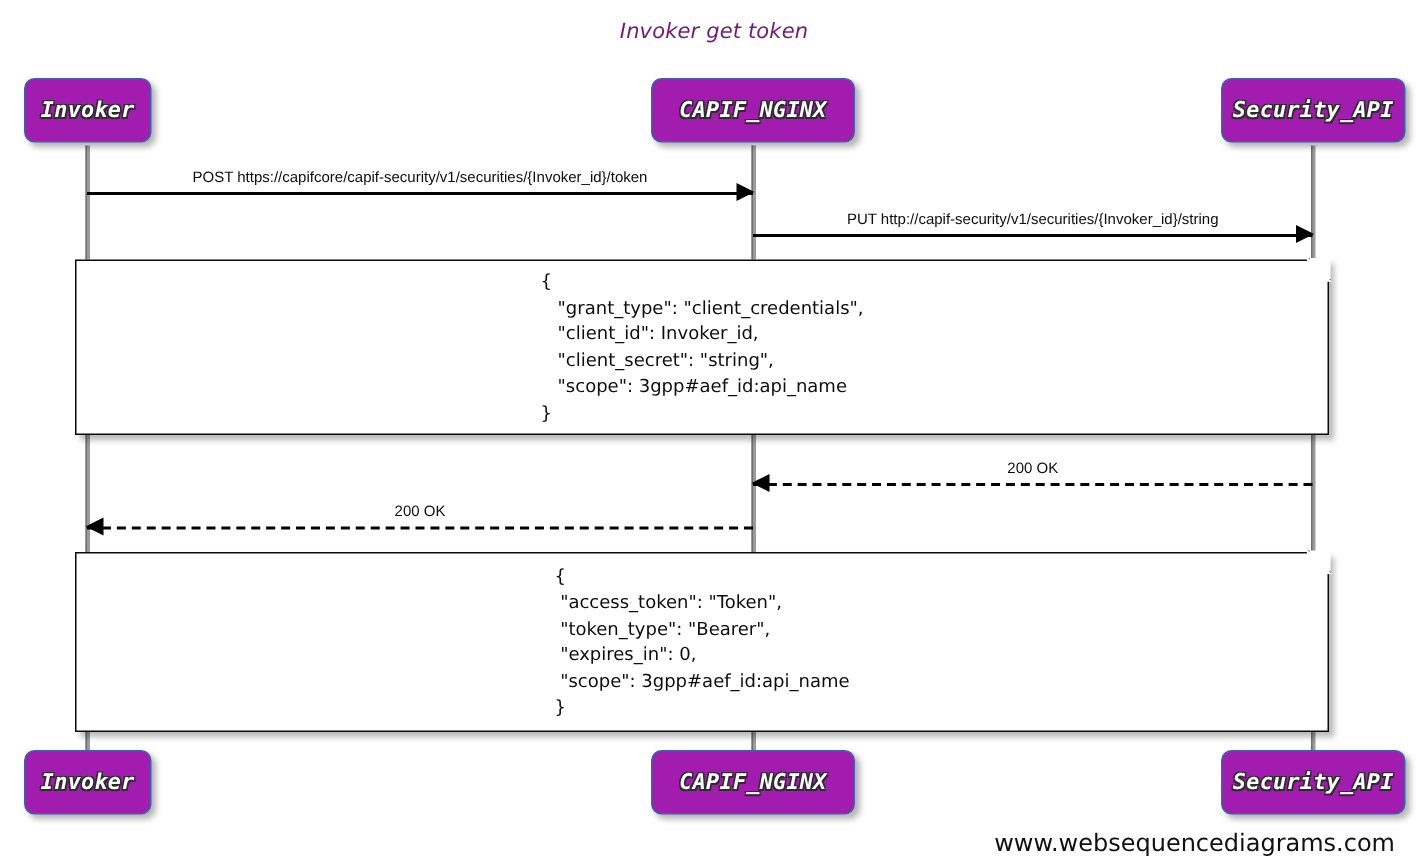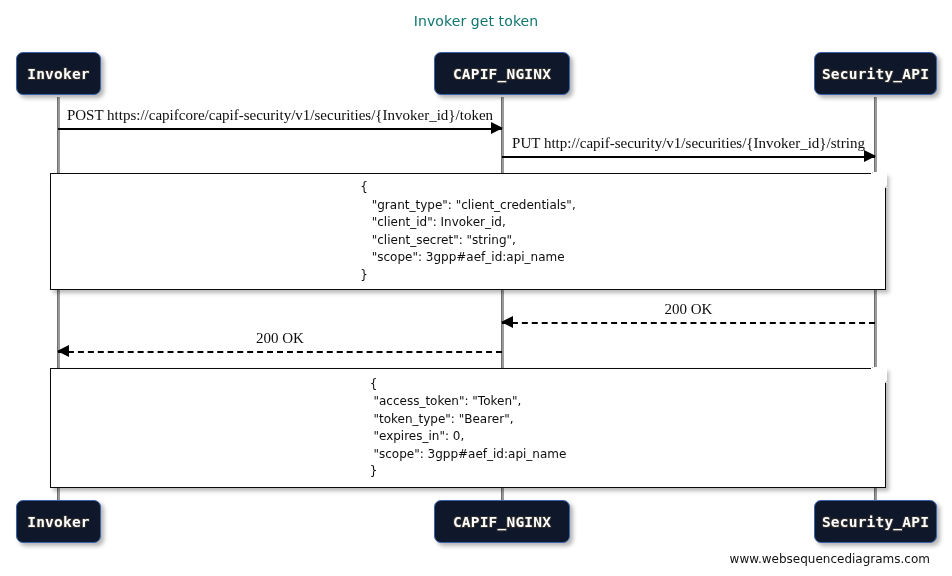--- a/index.html
+++ b/index.html
@@ -19,23 +19,24 @@
   }
 
   
   .diagram-title {
     position: absolute;
     left: 0;
     top: 13px;
     width: 952px;
     text-align: center;
     font-size: 14px;
-    color: #0f766e;
+    color: #701a75;
     font-family: "DejaVu Sans", sans-serif;
     letter-spacing: 0.1px;
+    font-style: italic;
   }
 
   
   .lifeline {
     position: absolute;
     width: 3px;
     background: #9b9b9b;
     top: 97px;
     height: 404px;
   }
@@ -46,28 +47,29 @@
     top: 0;
     width: 1px;
     height: 100%;
     background: #6f6f6f;
   }
 
   
   .actor {
     position: absolute;
     box-sizing: border-box;
-    background: #0f172a;
+    background: #a21caf;
     border: 1px solid #3a63ab;
     border-radius: 7px;
     box-shadow: 3px 3px 4px rgba(0,0,0,0.30);
     display: flex;
     align-items: center;
     justify-content: center;
     height: 43px;
+    font-style: italic;
   }
   .actor-label {
     color: #ffffff;
     font-size: 14.5px;
     font-family: "DejaVu Sans Mono", monospace;
     font-weight: bold;
     letter-spacing: 0.2px;
     text-shadow:
       -1px -1px 0 #2c2c2c,
        1px -1px 0 #2c2c2c,
@@ -107,23 +109,23 @@
   .msg.to-left .head {
     left: -1px;
     border-right: 12px solid #000000;
   }
   .msg-label {
     position: absolute;
     bottom: 4px;
     left: 0;
     width: 100%;
     text-align: center;
-    font-size: 15px;
+    font-size: 10px;
     color: #0d0d0d;
-    font-family: Liberation Serif, serif;
+    font-family: Liberation Sans, sans-serif;
     white-space: nowrap;
   }
 
   
   .note {
     position: absolute;
     box-sizing: border-box;
     background: #ffffff;
     border: 1.6px solid #0a0a0a;
     box-shadow: 3px 3px 4px rgba(0,0,0,0.28);
@@ -170,21 +172,21 @@
     color: #0d0d0d;
     font-family: "DejaVu Sans", sans-serif;
     white-space: pre;
   }
 
   
   .footer {
     position: absolute;
     right: 22px;
     top: 552px;
-    font-size: 12px;
+    font-size: 16px;
     color: #111111;
     font-family: "DejaVu Sans", sans-serif;
   }
 </style>
 </head>
 <body>
 
 <div id="canvas">
 
   <div class="diagram-title">Invoker get token</div>

